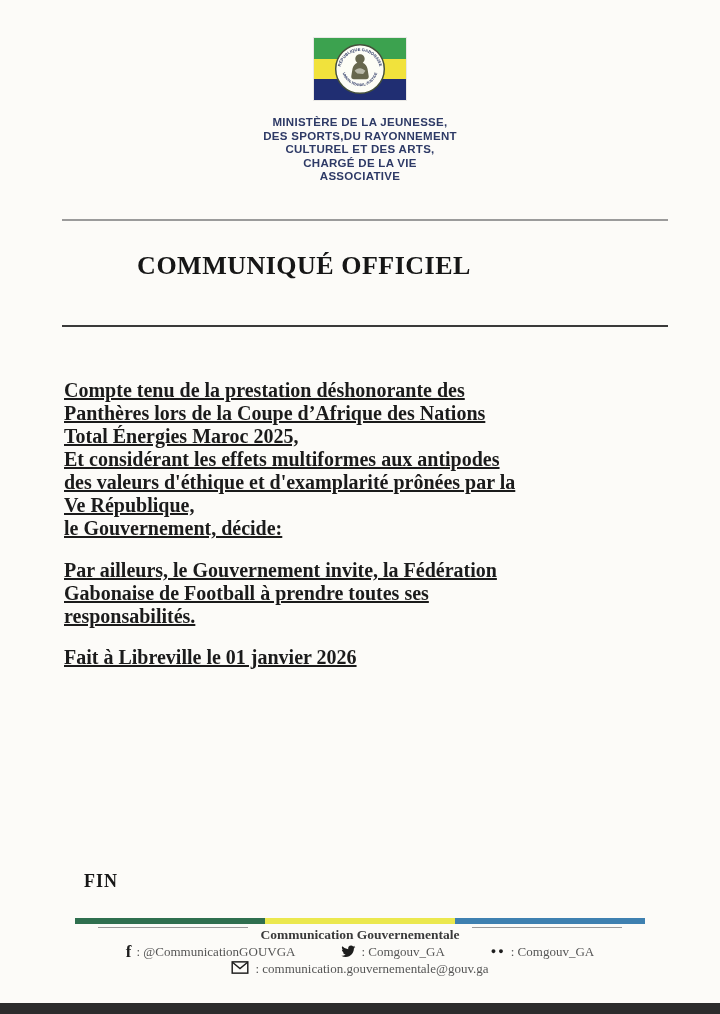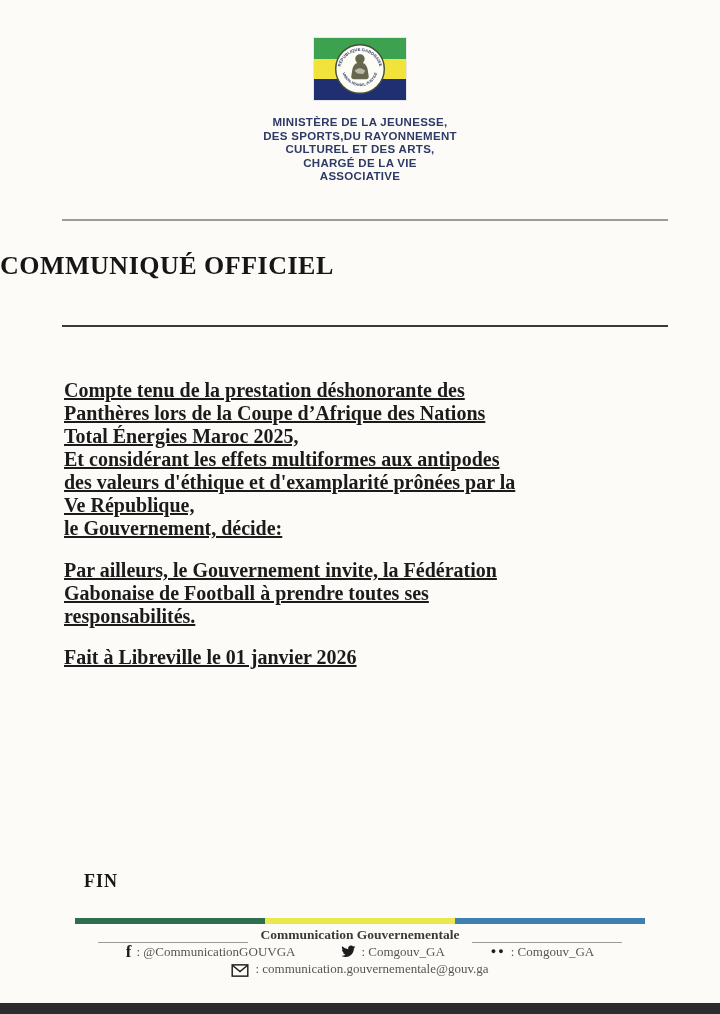--- a/index.html
+++ b/index.html
@@ -42,20 +42,21 @@
   }
 
   
   .rule { position: absolute; left: 62px; width: 606px; }
   .rule-1 { top: 219px; height: 2px; background: #9b9b9b; }
   .rule-2 { top: 325px; height: 2px; background: #3a3a3a; }
   .doc-title {
     position: absolute;
     top: 251px; left: 0;
     width: 608px;
+    text-align: center;
     font-weight: bold;
     font-size: 26px;
     letter-spacing: 0.5px;
     color: #161616;
   }
 
   
   .body-text {
     position: absolute;
     top: 379px; left: 64px;
@@ -85,21 +86,21 @@
     width: 570px; height: 6px;
     display: flex;
   }
   .tricolor-bar .seg { flex: 1; height: 100%; }
 
   .comm-row {
     position: absolute;
     top: 927px; left: 0;
     width: 720px;
     display: flex;
-    align-items: flex-end;
+    align-items: flex-start;
     justify-content: center;
     gap: 12px;
   }
   .comm-row .side-line { width: 150px; height: 1px; background: #9a9a9a; }
   .comm-label {
     font-weight: bold;
     font-size: 13.5px;
     color: #3a3a3a;
     white-space: nowrap;
   }
@@ -130,21 +131,21 @@
     color: #1d1d1d;
     line-height: 1;
   }
 
   .email-row {
     position: absolute;
     top: 961px; left: 0;
     width: 720px;
     display: flex;
     justify-content: center;
-    align-items: flex-end;
+    align-items: flex-start;
     gap: 6px;
     font-size: 13px;
     color: #555;
   }
 
   .bottom-bar {
     position: absolute;
     bottom: 0; left: 0;
     width: 720px; height: 11px;
     background: #2c2c2c;

